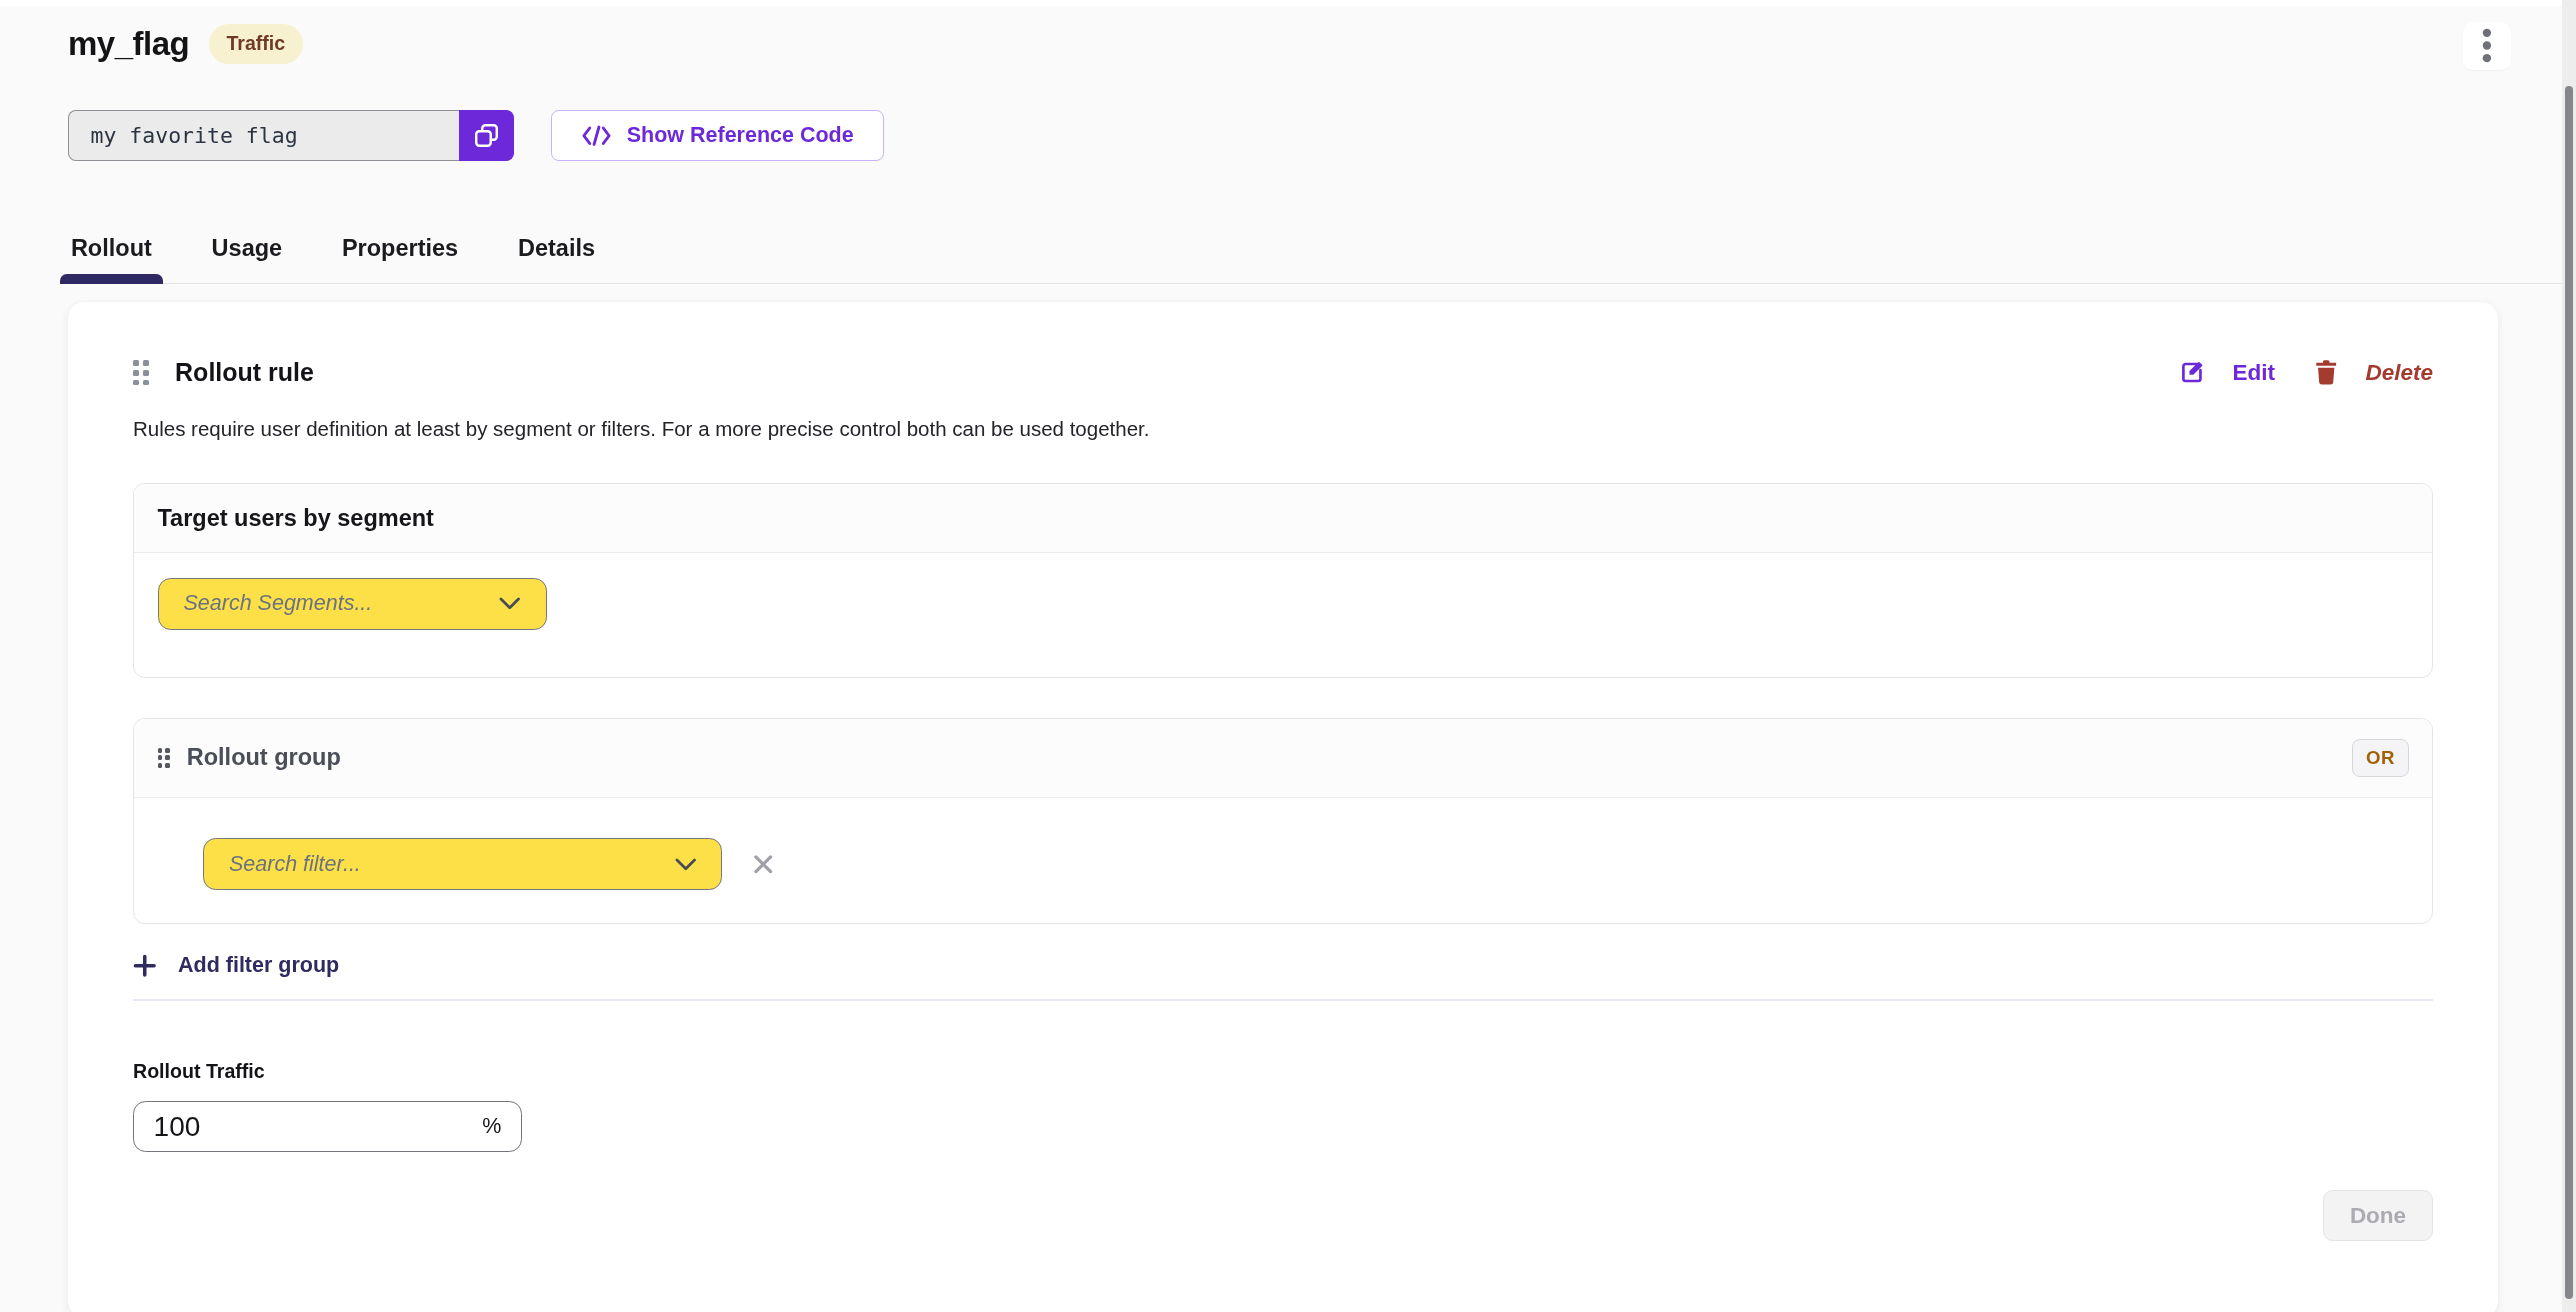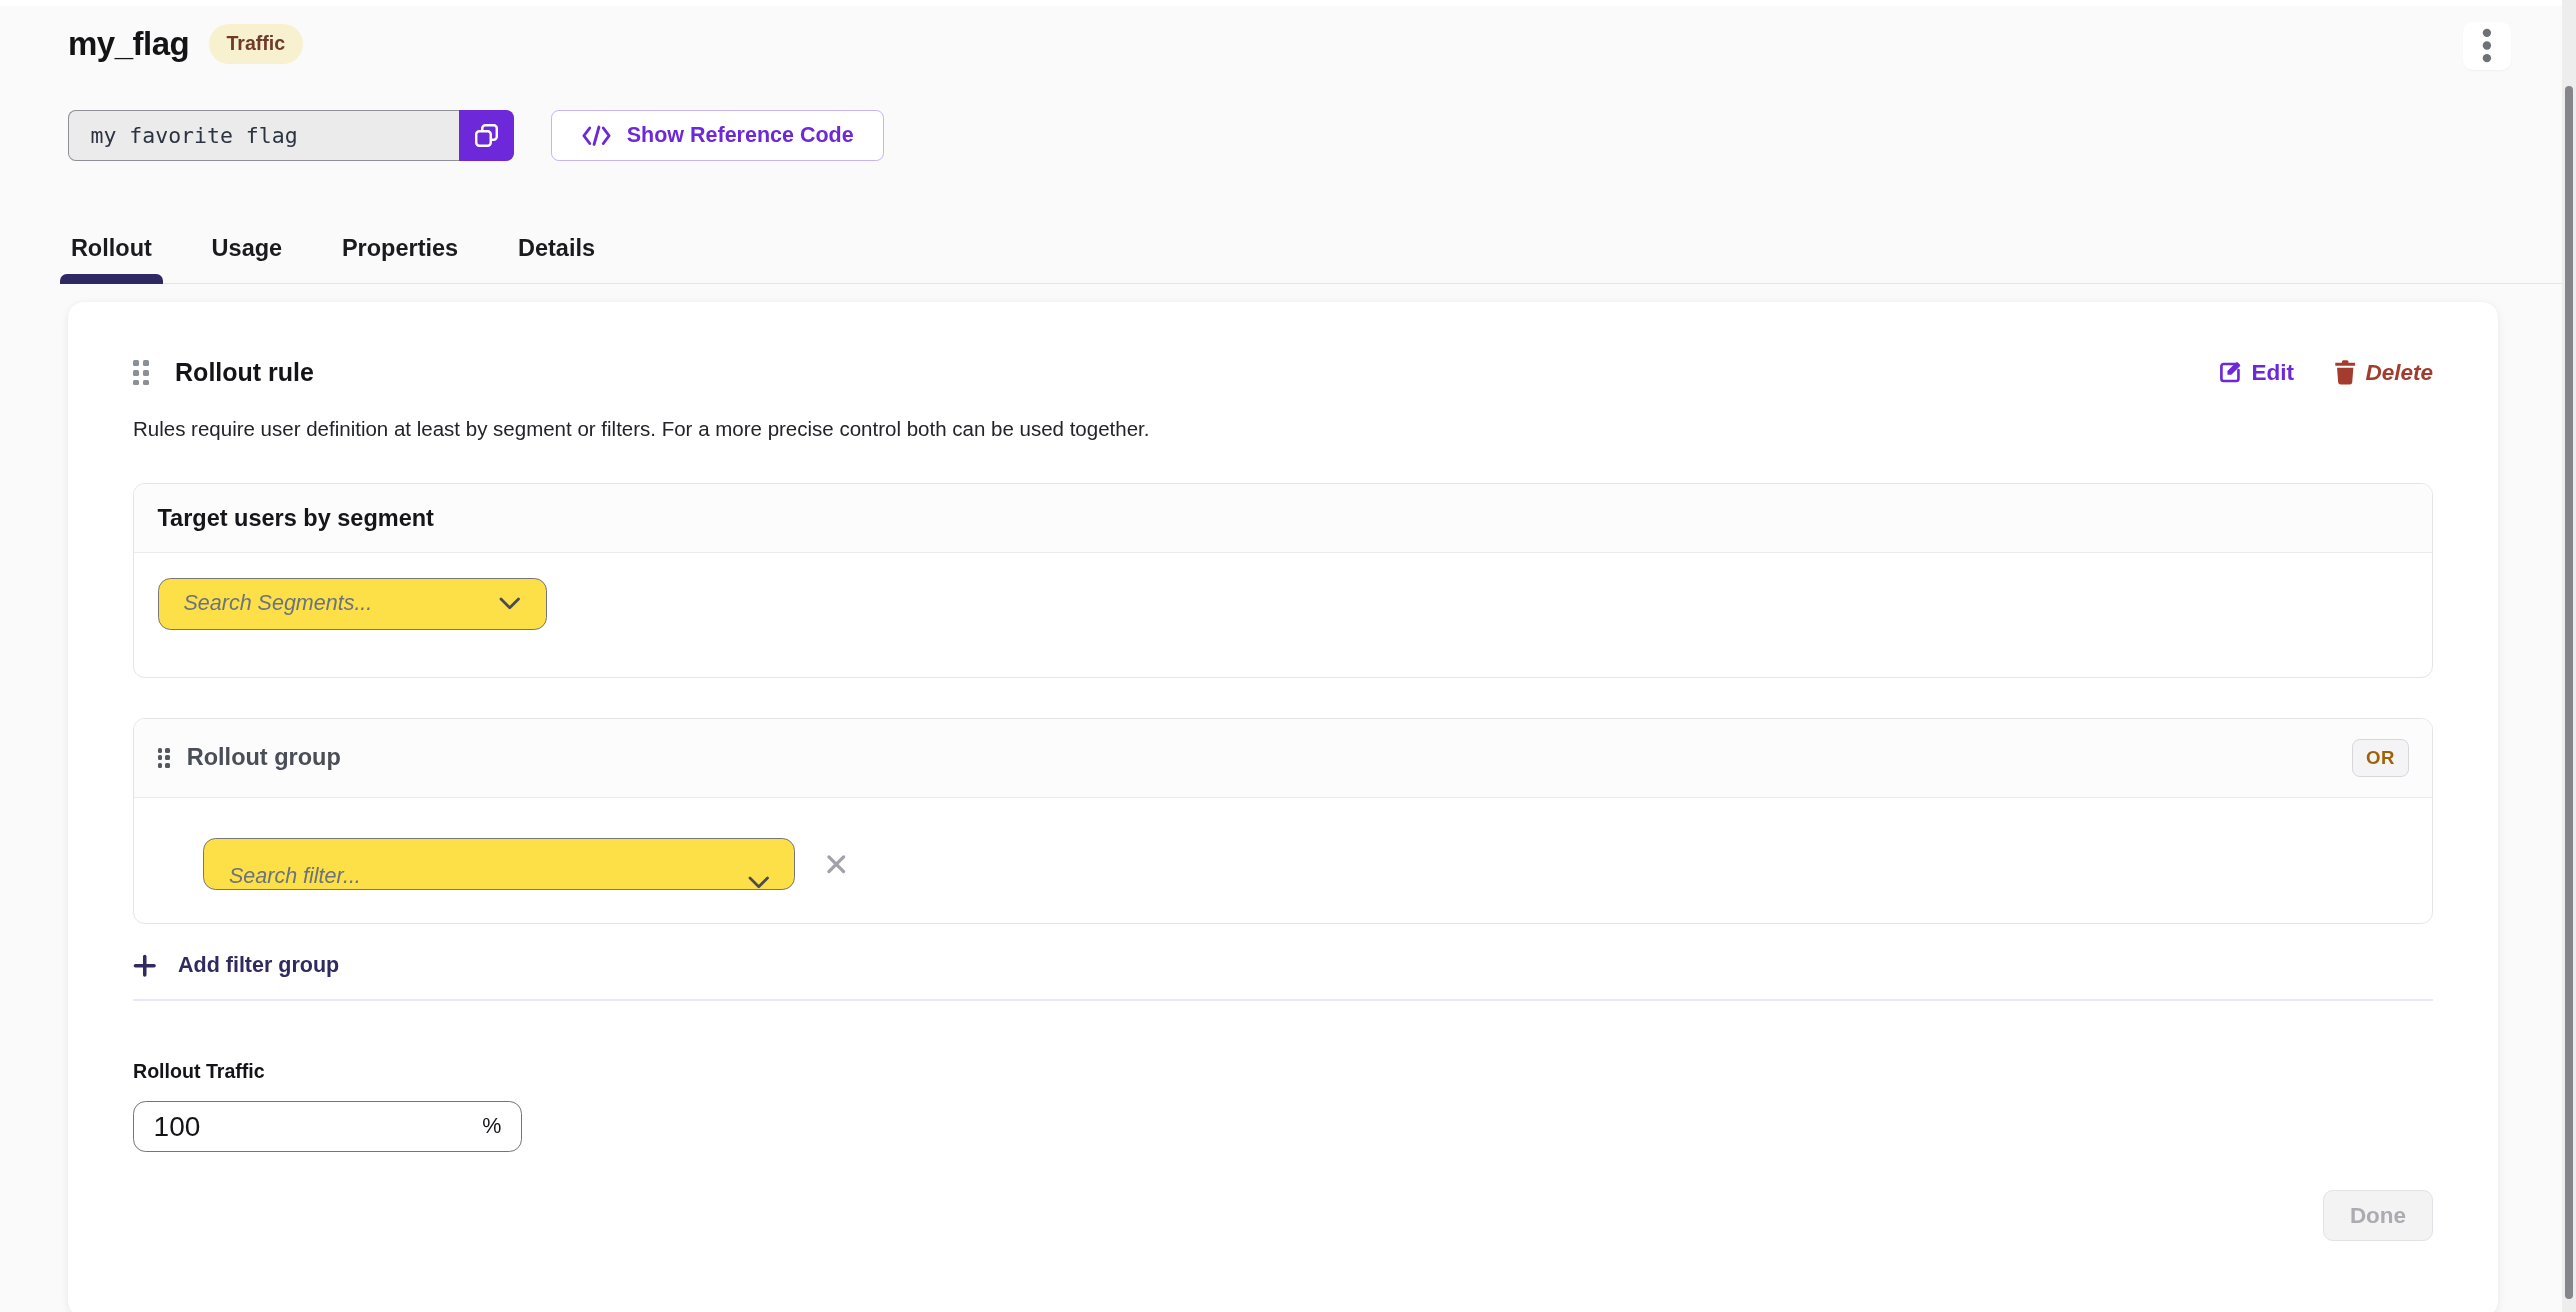--- a/index.html
+++ b/index.html
@@ -68,21 +68,21 @@
     border-radius:15.6px; padding:56px 65px 76px 65px;
     box-shadow:0 2px 9.8px rgba(30,30,60,0.07), 0 0 1px rgba(0,0,0,0.06);
   }
   .rule-header { display:flex; align-items:center; }
   .drag-handle { display:grid; grid-template-columns:repeat(2,5.9px); grid-auto-rows:5.9px; gap:3.9px; cursor:grab; }
   .drag-handle i { background:#8b8f98; border-radius:1.5px; }
   .drag-handle.small { grid-template-columns:repeat(2,4.9px); grid-auto-rows:4.9px; gap:2.9px; }
   .drag-handle.small i { background:#55585f; }
   .rule-title { font-size:25px; font-weight:700; margin-left:26.4px; color:#141418; }
   .rule-actions { margin-left:auto; display:flex; align-items:center; gap:39px; }
-  .action-btn { display:flex; align-items:center; gap:8px; background:none; border:none; cursor:pointer;
+  .action-btn { display:flex; align-items:center; gap:27px; background:none; border:none; cursor:pointer;
     font-size:22.5px; font-weight:700; font-family:"Liberation Sans", sans-serif; }
   .action-btn.edit { color:#6d28d9; }
   .action-btn.delete { color:#a33b2e;font-style:italic; }
   .rule-desc { margin-top:30px; font-size:20.5px; color:#232329; }
 
   .section-box { border:1px solid #e4e4e7; border-radius:11.7px; margin-top:42px; overflow:hidden; }
   .section-header {
     display:flex; align-items:center; padding:20.5px 23.5px;
     background:#fcfcfd; border-bottom:1px solid #ececf0;
   }
@@ -96,21 +96,21 @@
   .filter-body { padding:40px 23.5px 33px 69px; display:flex; align-items:center; gap:26.4px; }
   .filter-box { margin-top:40px; }
 
   .select-control {
     display:flex; align-items:center; height:52px; background:#fde047;
     border:1.5px solid #75757c; border-radius:12.7px; padding:0 25px; cursor:pointer;
   }
   .select-control .ph { font-size:21.5px; font-style:italic; color:#6b7280; }
   .select-control .chev { margin-left:auto; display:flex; }
   .w-segment { width:389px; }
-  .w-filter { width:592px;align-items:flex-end; }
+  .w-filter { width:519px; }
 
   .remove-filter-btn { background:none; border:none; cursor:pointer; display:flex; padding:3.9px; }
 
   .add-filter { margin-top:29px; display:flex; align-items:center; gap:21.5px; background:none; border:none; cursor:pointer; }
   .add-filter span { font-size:21.5px; font-weight:700; color:#2f2a60; font-family:"Liberation Sans", sans-serif; }
 
   .lavender-divider { margin-top:20.5px; height:2px; background:#eae5f7; }
 
   .traffic-label { margin-top:59px; font-size:19.6px; font-weight:700; color:#141418; }
   .traffic-input-wrap {

